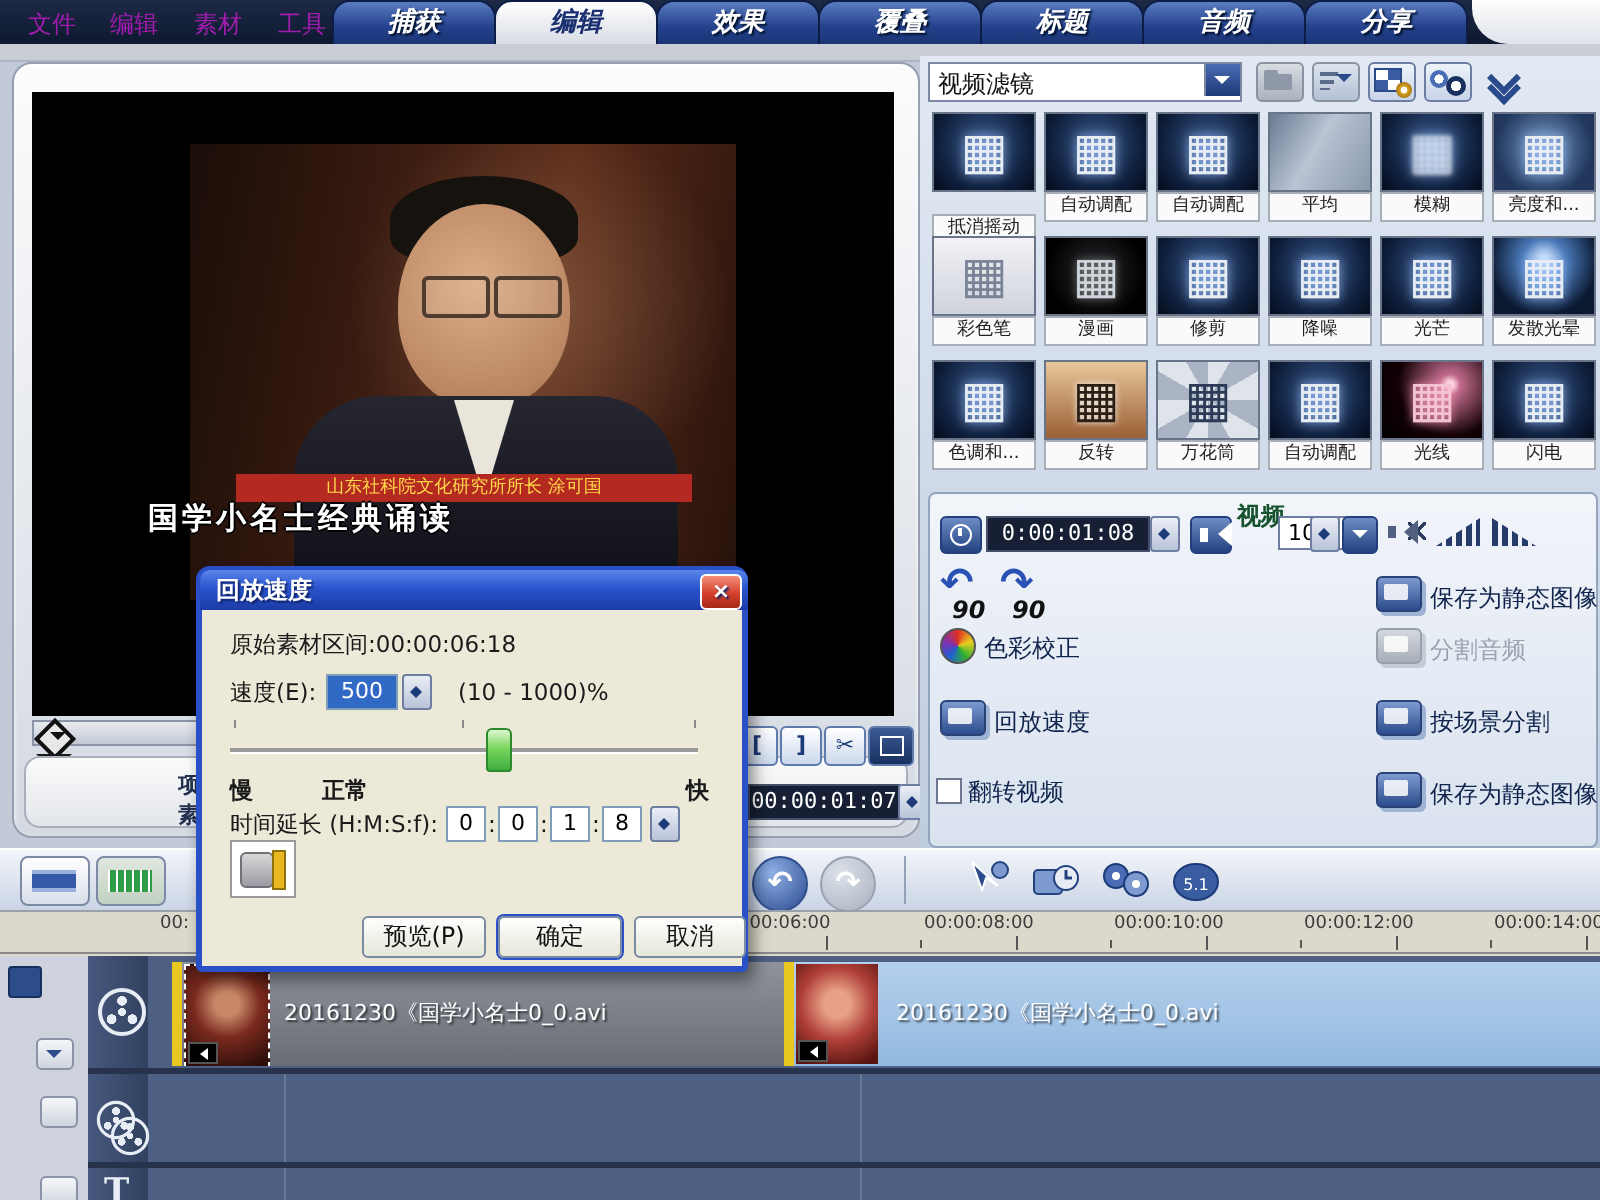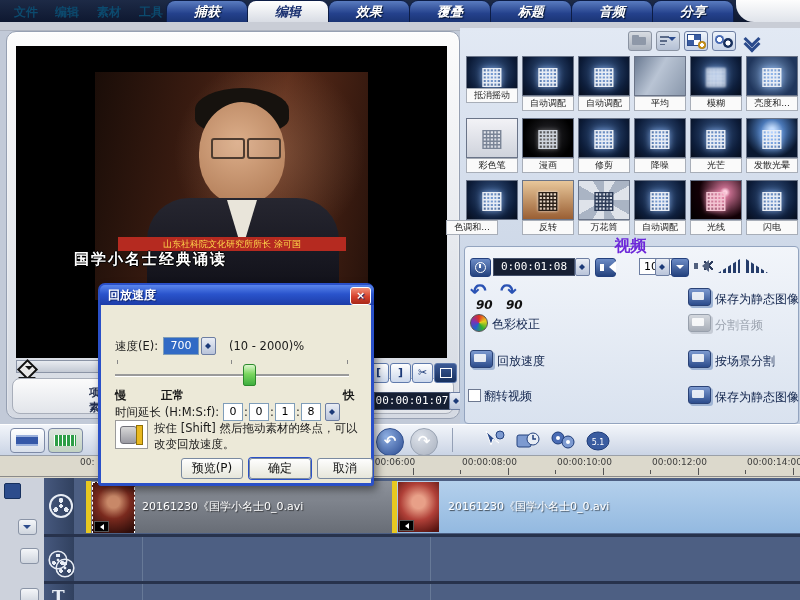--- a/index.html
+++ b/index.html
@@ -2,21 +2,21 @@
 <html><head>
 <meta charset="utf-8">
 <style>
   html,body{margin:0;padding:0}
   #stage{position:relative;width:800px;height:600px;overflow:hidden;
     font-family:"DejaVu Sans","Liberation Sans",sans-serif;font-size:12px;
     background:#c2cad8;user-select:none}
   .abs{position:absolute}
   
   .menubar{left:0;top:0;width:800px;height:22px;background:linear-gradient(#1d2a46,#0e1830)}
-  .menu-item{top:4px;color:#0c4a6e;font-size:12px;font-weight:bold}
+  .menu-item{top:4px;color:#a21caf;font-size:12px;font-weight:normal}
   .tabstrip-end{left:736px;top:0;width:64px;height:22px;background:linear-gradient(#fdfdfd,#dfe3ea);border-radius:0 0 0 18px}
   .tab{top:0;width:80px;height:21px;border-radius:9px 9px 0 0;
     background:linear-gradient(#5a7cc0,#24418c 60%,#1a3474);border:1px solid #0d1d46;border-bottom:none;
     color:#fff;font-weight:bold;font-style:italic;text-align:center;line-height:21px;font-size:13px;
     text-shadow:1px 1px 1px #00102a}
   .tab.active{background:linear-gradient(#ffffff,#d8dce4);color:#1a3070;text-shadow:none}
   .subbar{left:0;top:22px;width:800px;height:8px;background:#c9cdd6;border-bottom:1px solid #aeb4c0}
   
   .preview-panel{left:6px;top:31px;width:452px;height:386px;border-radius:10px;
     background:linear-gradient(#fcfcfc,#d4d9e2);border:1px solid #96a0b2;box-shadow:inset 0 1px 2px #fff}
@@ -93,21 +93,21 @@
   .thumb.kal{background:repeating-conic-gradient(#dfe3ea 0 30deg,#aab4c4 30deg 60deg)}
   .thumb.kal .cube{color:#2c3a56;text-shadow:none}
   .thumb.flare{background:radial-gradient(circle at 68% 30%,#ffd9e6 0 4%,#c06a8a 12%,#120006 60%,#000)}
   .thumb.flare .cube{color:#f3c4d2;text-shadow:0 0 5px #ff9ec0}
   .thumb.glow{background:radial-gradient(circle at 50% 30%,#cfe4ff 0 6%,#4a78b8 30%,#0a1830 75%)}
   .flabel{width:50px;height:13px;background:#fafafa;border:1px solid #a8aeb8;
     font-size:9px;color:#222;text-align:center;line-height:13px;white-space:nowrap;overflow:hidden}
   
   .vid-panel{left:464px;top:246px;width:333px;height:176px;border:1px solid #93a4bf;border-radius:4px;
     background:linear-gradient(#f2f5fa,#d9e2ef)}
-  .vid-title{left:0;top:236px;width:333px;text-align:center;font-weight:bold;color:#6d28d9;font-size:16px}
+  .vid-title{left:0;top:250px;width:333px;text-align:center;font-weight:bold;color:#14532d;font-size:12px}
   .sq-btn{width:19px;height:17px;border-radius:3px;border:1px solid #23407e;background:linear-gradient(#6d8cc6,#24427e)}
   .clock-face{position:absolute;left:4px;top:3px;width:9px;height:9px;border-radius:50%;border:1.5px solid #fff}
   .clock-face::before{content:"";position:absolute;left:3px;top:1px;width:1.5px;height:4px;background:#fff}
   .speaker{position:absolute;left:4px;top:5px;width:4px;height:7px;background:#fff}
   .speaker::before{content:"";position:absolute;left:3px;top:-3px;border:6px solid transparent;border-right:7px solid #fff}
   .volbox{background:#fff;border:1px solid #6d7ea2;font-size:11px;text-align:left;padding-left:4px;line-height:15px}
   .mute{width:16px;height:14px}
   .mute::before{content:"";position:absolute;left:0;top:4px;width:4px;height:6px;background:#51607e}
   .mute::after{content:"";position:absolute;left:2px;top:1px;border:6px solid transparent;border-right:7px solid #51607e}
   .mute .x1{position:absolute;left:10px;top:2px;width:9px;height:9px;
@@ -234,20 +234,26 @@
   <div class="abs pv-btn" style="left:368px">[</div>
   <div class="abs pv-btn" style="left:390px">]</div>
   <div class="abs pv-btn" style="left:412px">✂</div>
   <div class="abs pv-btn dark" style="left:434px;width:21px">
     <div style="position:absolute;left:5px;top:4px;width:10px;height:8px;border:1.5px solid #fff"></div>
   </div>
   <div class="abs lcd" style="left:374px;top:392px;width:74px;height:16px;font-size:11px;line-height:16px">00:00:01:07</div>
   <div class="abs spin" style="left:449px;top:392px"></div>
 
   <div class="abs right-panel"></div>
+  <div class="abs dropdown">
+    <span class="txt">视频滤镜</span>
+    <span class="dd-arrow">
+        <span class="tri-down" style="left:4px;top:6px"></span>
+      </span>
+  </div>
   <div class="abs lib-ico folder-ico" style="left:628px"></div>
   <div class="abs lib-ico sort-ico" style="left:656px"></div>
   <div class="abs lib-ico grid-ico" style="left:684px"></div>
   <div class="abs lib-ico swap-ico" style="left:712px"></div>
   <div class="abs chev" style="left:746px;top:33px"></div>
   <div class="abs chev" style="left:746px;top:38px"></div>
 
   <div class="abs thumb" style="left:466px;top:56px">
       <span class="cube">▦</span>
     </div>
@@ -257,21 +263,21 @@
   <div class="abs thumb" style="left:578px;top:56px">
       <span class="cube">▦</span>
     </div>
   <div class="abs thumb avg" style="left:634px;top:56px"></div>
   <div class="abs thumb" style="left:690px;top:56px">
       <span class="cube" style="filter:blur(1px)">▦</span>
     </div>
   <div class="abs thumb lite" style="left:746px;top:56px">
       <span class="cube">▦</span>
     </div>
-  <div class="abs flabel" style="left:466px;top:88px">抵消摇动</div>
+  <div class="abs flabel" style="left:466px;top:107px">抵消摇动</div>
   <div class="abs flabel" style="left:522px;top:96px">自动调配</div>
   <div class="abs flabel" style="left:578px;top:96px">自动调配</div>
   <div class="abs flabel" style="left:634px;top:96px">平均</div>
   <div class="abs flabel" style="left:690px;top:96px">模糊</div>
   <div class="abs flabel" style="left:746px;top:96px">亮度和...</div>
 
   <div class="abs thumb pen" style="left:466px;top:118px">
       <span class="cube">▦</span>
     </div>
   <div class="abs thumb blk" style="left:522px;top:118px">
@@ -307,21 +313,21 @@
     </div>
   <div class="abs thumb" style="left:634px;top:180px">
       <span class="cube">▦</span>
     </div>
   <div class="abs thumb flare" style="left:690px;top:180px">
       <span class="cube">▦</span>
     </div>
   <div class="abs thumb" style="left:746px;top:180px">
       <span class="cube">▦</span>
     </div>
-  <div class="abs flabel" style="left:446px;top:220px">色调和...</div>
+  <div class="abs flabel" style="left:466px;top:220px">色调和...</div>
   <div class="abs flabel" style="left:522px;top:220px">反转</div>
   <div class="abs flabel" style="left:578px;top:220px">万花筒</div>
   <div class="abs flabel" style="left:634px;top:220px">自动调配</div>
   <div class="abs flabel" style="left:690px;top:220px">光线</div>
   <div class="abs flabel" style="left:746px;top:220px">闪电</div>
 
   <div class="abs vid-panel"></div>
   <div class="abs vid-title" style="left:464px">视频</div>
   <div class="abs sq-btn" style="left:470px;top:258px">
       <span class="clock-face"></span>
@@ -455,41 +461,41 @@
         <span class="badge"></span>
       </span>
     <span class="clip-label" style="left:56px">20161230《国学小名士0_0.avi</span>
   </div>
 
   <div class="abs dialog">
     <div class="abs dlg-title">
       <span>回放速度</span>
       <span class="dlg-x">×</span>
     </div>
+    <div class="abs dlg-text" style="left:14px;top:29px">原始素材区间:00:00:06:18</div>
     <div class="abs dlg-text" style="left:14px;top:53px">速度(E):</div>
-    <div class="abs numbox sel" style="left:62px;top:51px;width:34px;height:16px">700</div>
+    <div class="abs numbox sel" style="left:62px;top:51px;width:34px;height:16px">500</div>
     <div class="abs spin" style="left:100px;top:51px"></div>
-    <div class="abs dlg-text" style="left:128px;top:53px">(10 - 2000)%</div>
+    <div class="abs dlg-text" style="left:128px;top:53px">(10 - 1000)%</div>
     <div class="abs stick" style="left:16px"></div>
     <div class="abs stick" style="left:130px"></div>
     <div class="abs stick" style="left:246px"></div>
     <div class="abs slider-track"></div>
     <div class="abs handle"></div>
     <div class="abs dlg-text" style="left:14px;top:102px;font-weight:bold">慢</div>
     <div class="abs dlg-text" style="left:60px;top:102px;font-weight:bold">正常</div>
     <div class="abs dlg-text" style="left:242px;top:102px;font-weight:bold">快</div>
     <div class="abs dlg-text" style="left:14px;top:119px">时间延长 (H:M:S:f):</div>
     <div class="abs numbox" style="left:122px;top:117px;width:18px;height:16px">0</div>
     <div class="abs dlg-text" style="left:143px;top:119px">:</div>
     <div class="abs numbox" style="left:148px;top:117px;width:18px;height:16px">0</div>
     <div class="abs dlg-text" style="left:169px;top:119px">:</div>
     <div class="abs numbox" style="left:174px;top:117px;width:18px;height:16px">1</div>
     <div class="abs dlg-text" style="left:195px;top:119px">:</div>
     <div class="abs numbox" style="left:200px;top:117px;width:18px;height:16px">8</div>
     <div class="abs spin" style="left:224px;top:117px"></div>
     <div class="abs hint-ico"></div>
-    <div class="abs dlg-text" style="left:53px;top:135px;width:206px;line-height:1.35">按住 [Shift] 然后拖动素材的终点，可以改变回放速度。</div>
     <div class="abs dlg-btn" style="left:80px;width:60px">预览(P)</div>
     <div class="abs dlg-btn default" style="left:148px;width:60px">确定</div>
     <div class="abs dlg-btn" style="left:216px;width:54px">取消</div>
   </div>
 
 </div>
 
 </body></html>

